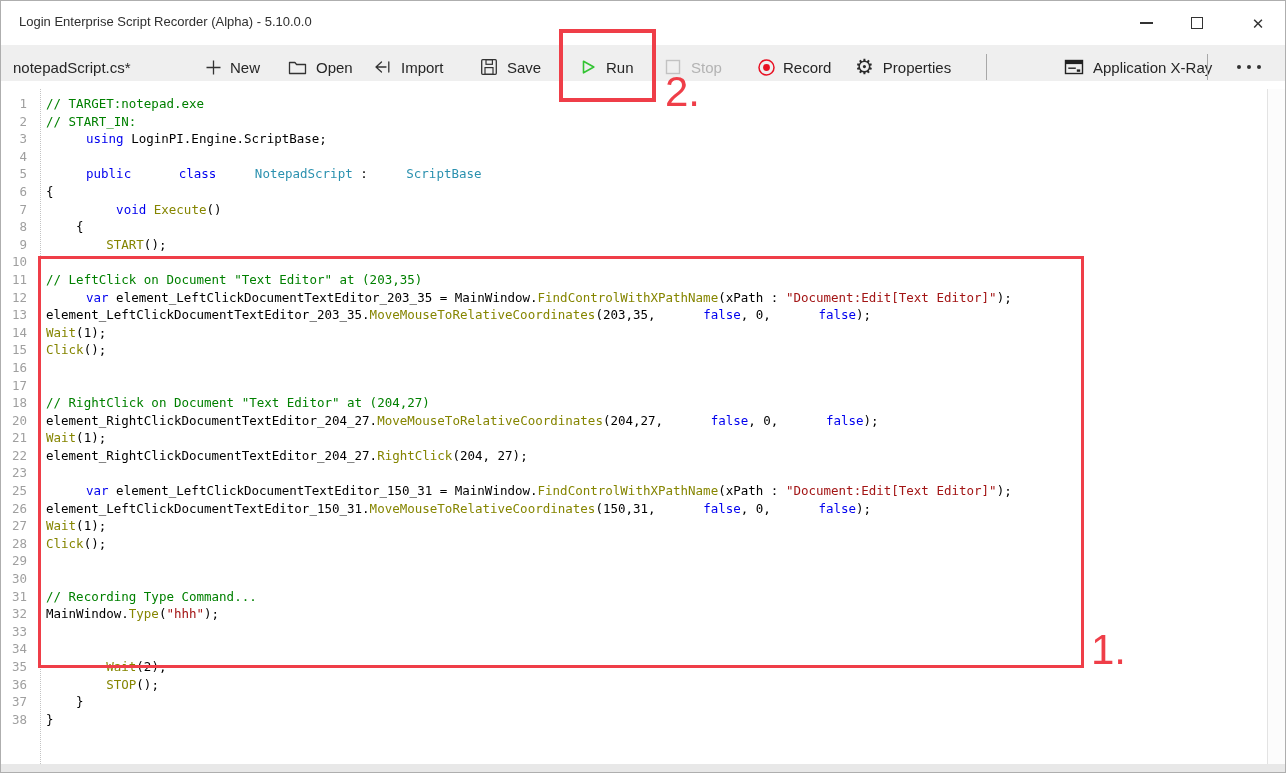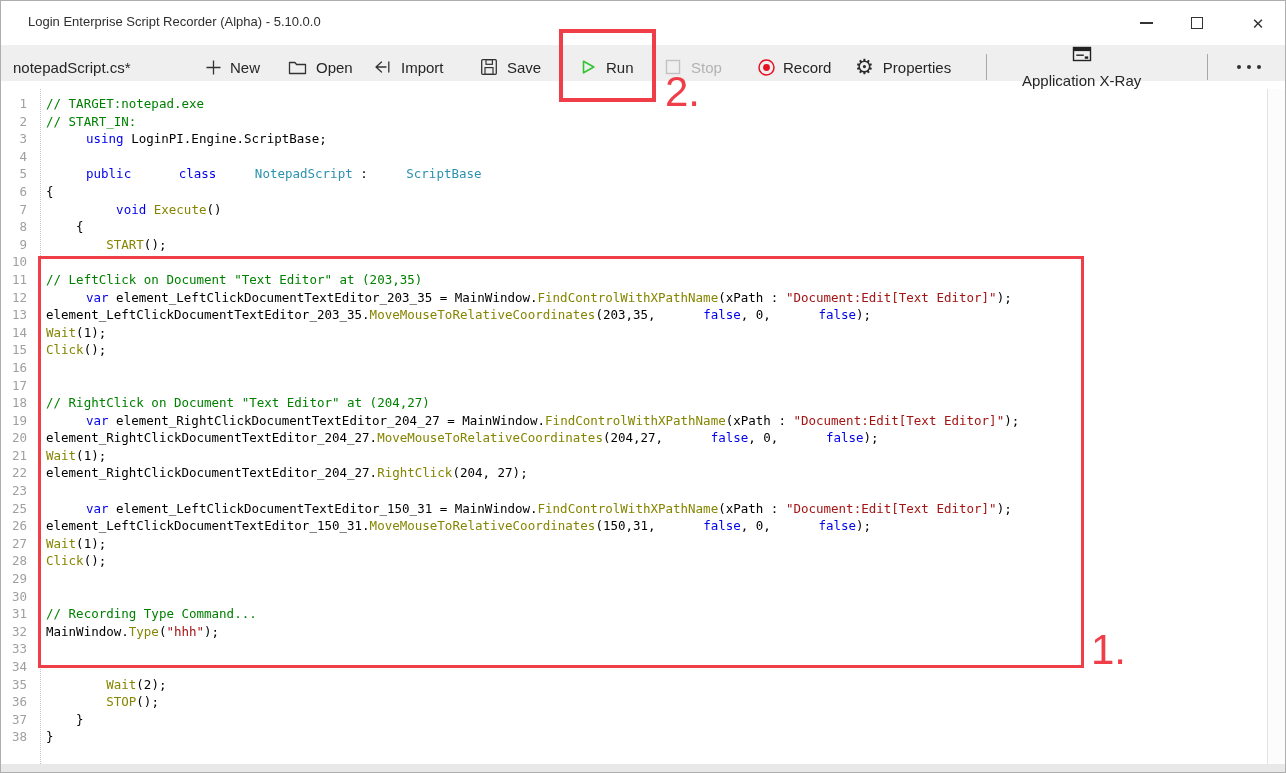--- a/index.html
+++ b/index.html
@@ -1,35 +1,35 @@
 <!DOCTYPE html>
 <html><head>
 <meta charset="utf-8">
 <style>
   * { margin:0; padding:0; box-sizing:border-box; }
   html,body { width:1286px; height:773px; background:#fff; font-family:"Liberation Sans", sans-serif; }
   .window { position:relative; width:1286px; height:773px; background:#fff; border:1px solid #aeaeae; overflow:hidden; }
 
   
   .titlebar { position:absolute; left:0; top:0; width:100%; height:44px; background:#fff; }
-  .title-text { position:absolute; left:18px; top:13px; font-size:13px; color:#2f2f2f;margin-left:9px; }
+  .title-text { position:absolute; left:18px; top:13px; font-size:13px; color:#2f2f2f; }
   .win-btn { position:absolute; top:0; width:46px; height:44px; display:flex; align-items:center; justify-content:center; cursor:default; }
   .btn-min { left:1122px; } .btn-max { left:1173px; } .btn-close { left:1234px; }
   .min-glyph { width:13px; height:1.5px; background:#333; display:block; }
   .max-glyph { width:12px; height:12px; border:1.4px solid #333; display:block; }
   .close-glyph { font-size:15px; color:#333; line-height:1; }
 
   
   .toolbar { position:absolute; left:0; top:44px; width:100%; height:36px; background:#efefef; }
   .tb-item { position:absolute; top:0; height:44px; display:flex; align-items:center; gap:9px; font-size:15px; color:#262626; white-space:nowrap; }
   .tb-item svg { display:block; }
   .filename { left:12px; }
   .tb-new { left:204px;gap:8px; } .tb-open { left:287px; } .tb-import { left:372px; } .tb-save { left:479px; }
   .tb-run { left:579px; } .tb-stop { left:663px; } .tb-record { left:756px;gap:7px; } .tb-props { left:854px; }
-  .tb-xray { left:1021px;flex-direction:column; } .tb-more { left:1236px; }
+  .tb-xray { left:1063px; } .tb-more { left:1236px; }
   .tb-sep { position:absolute; top:9px; width:1px; height:26px; background:#a8a8a8; }
   .sep1 { left:985px; } .sep2 { left:1206px; }
   .disabled-label { color:#b3b3b3; }
   .gear-glyph { font-family:"DejaVu Sans", sans-serif; font-size:21px; color:#2b2b2b; line-height:1; }
   .dots { display:flex; gap:6px; align-items:center; }
   .dots i { width:4px; height:4px; border-radius:50%; background:#333; display:block; }
 
   
   .editor { position:absolute; left:1px; top:88px; width:1284px; height:675px; background:#fff; overflow:hidden;
             font-family:"DejaVu Sans Mono", monospace; font-size:12.5px; line-height:17.6px; padding-top:6px; }
@@ -165,21 +165,20 @@
         <div class="code-line"><span class="ln">9</span><span class="lt"><span class="tok-p">        </span><span class="tok-m">START</span><span class="tok-p">();</span></span></div>
         <div class="code-line"><span class="ln">10</span><span class="lt"> </span></div>
         <div class="code-line"><span class="ln">11</span><span class="lt"><span class="tok-c">// LeftClick on Document "Text Editor" at (203,35)</span></span></div>
         <div class="code-line"><span class="ln">12</span><span class="lt"><span class="tok-k">var</span><span class="tok-p"> element_LeftClickDocumentTextEditor_203_35 = MainWindow.</span><span class="tok-m">FindControlWithXPathName</span><span class="tok-p">(xPath : </span><span class="tok-s">"Document:Edit[Text Editor]"</span><span class="tok-p">);</span></span></div>
         <div class="code-line"><span class="ln">13</span><span class="lt"><span class="tok-p">element_LeftClickDocumentTextEditor_203_35.</span><span class="tok-m">MoveMouseToRelativeCoordinates</span><span class="tok-p">(203,35, </span><span class="tok-k">false</span><span class="tok-p">, 0, </span><span class="tok-k">false</span><span class="tok-p">);</span></span></div>
         <div class="code-line"><span class="ln">14</span><span class="lt"><span class="tok-m">Wait</span><span class="tok-p">(1);</span></span></div>
         <div class="code-line"><span class="ln">15</span><span class="lt"><span class="tok-m">Click</span><span class="tok-p">();</span></span></div>
         <div class="code-line"><span class="ln">16</span><span class="lt"> </span></div>
         <div class="code-line"><span class="ln">17</span><span class="lt"> </span></div>
         <div class="code-line"><span class="ln">18</span><span class="lt"><span class="tok-c">// RightClick on Document "Text Editor" at (204,27)</span></span></div>
-        <div class="code-line"><span class="ln">19</span><span class="lt"><span class="tok-k">var</span><span class="tok-p"> element_RightClickDocumentTextEditor_204_27 = MainWindow.</span><span class="tok-m">FindControlWithXPathName</span><span class="tok-p">(xPath : </span><span class="tok-s">"Document:Edit[Text Editor]"</span><span class="tok-p">);</span></span></div>
         <div class="code-line"><span class="ln">20</span><span class="lt"><span class="tok-p">element_RightClickDocumentTextEditor_204_27.</span><span class="tok-m">MoveMouseToRelativeCoordinates</span><span class="tok-p">(204,27, </span><span class="tok-k">false</span><span class="tok-p">, 0, </span><span class="tok-k">false</span><span class="tok-p">);</span></span></div>
         <div class="code-line"><span class="ln">21</span><span class="lt"><span class="tok-m">Wait</span><span class="tok-p">(1);</span></span></div>
         <div class="code-line"><span class="ln">22</span><span class="lt"><span class="tok-p">element_RightClickDocumentTextEditor_204_27.</span><span class="tok-m">RightClick</span><span class="tok-p">(204, 27);</span></span></div>
         <div class="code-line"><span class="ln">23</span><span class="lt"> </span></div>
         <div class="code-line"><span class="ln">25</span><span class="lt"><span class="tok-k">var</span><span class="tok-p"> element_LeftClickDocumentTextEditor_150_31 = MainWindow.</span><span class="tok-m">FindControlWithXPathName</span><span class="tok-p">(xPath : </span><span class="tok-s">"Document:Edit[Text Editor]"</span><span class="tok-p">);</span></span></div>
         <div class="code-line"><span class="ln">26</span><span class="lt"><span class="tok-p">element_LeftClickDocumentTextEditor_150_31.</span><span class="tok-m">MoveMouseToRelativeCoordinates</span><span class="tok-p">(150,31, </span><span class="tok-k">false</span><span class="tok-p">, 0, </span><span class="tok-k">false</span><span class="tok-p">);</span></span></div>
         <div class="code-line"><span class="ln">27</span><span class="lt"><span class="tok-m">Wait</span><span class="tok-p">(1);</span></span></div>
         <div class="code-line"><span class="ln">28</span><span class="lt"><span class="tok-m">Click</span><span class="tok-p">();</span></span></div>
         <div class="code-line"><span class="ln">29</span><span class="lt"> </span></div>
         <div class="code-line"><span class="ln">30</span><span class="lt"> </span></div>

